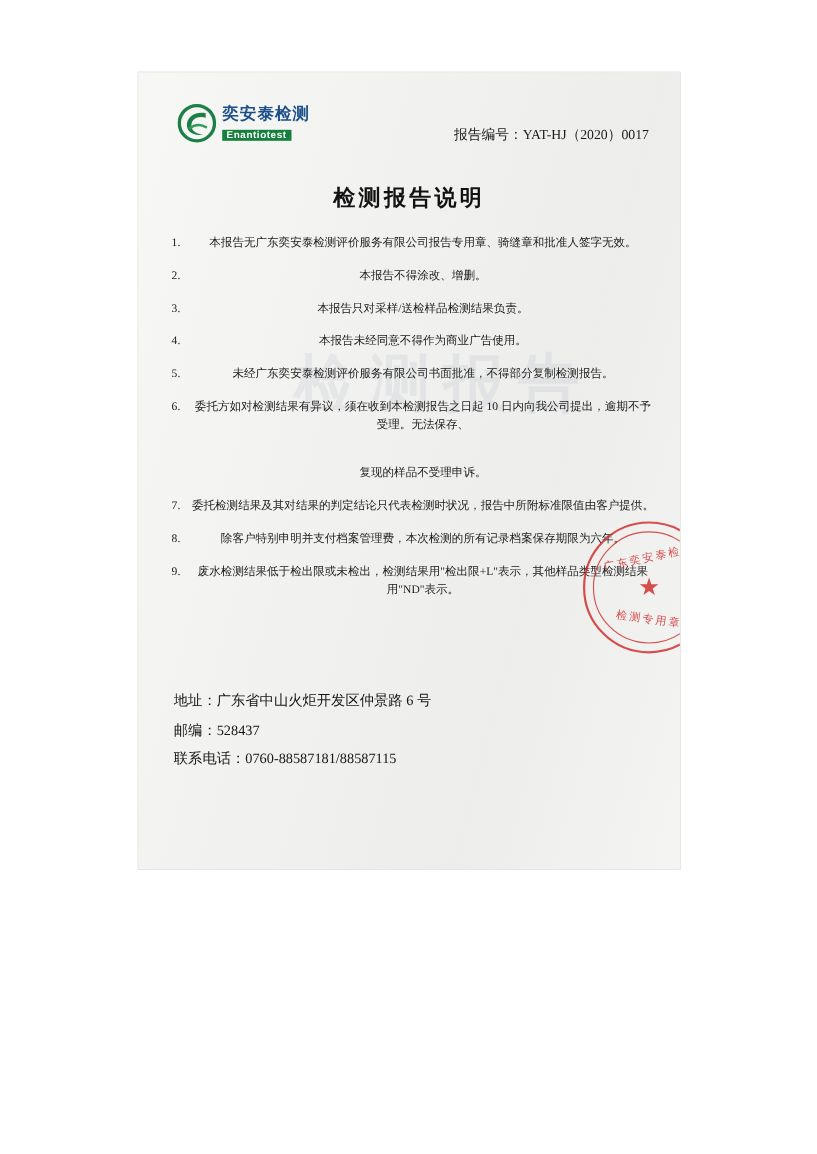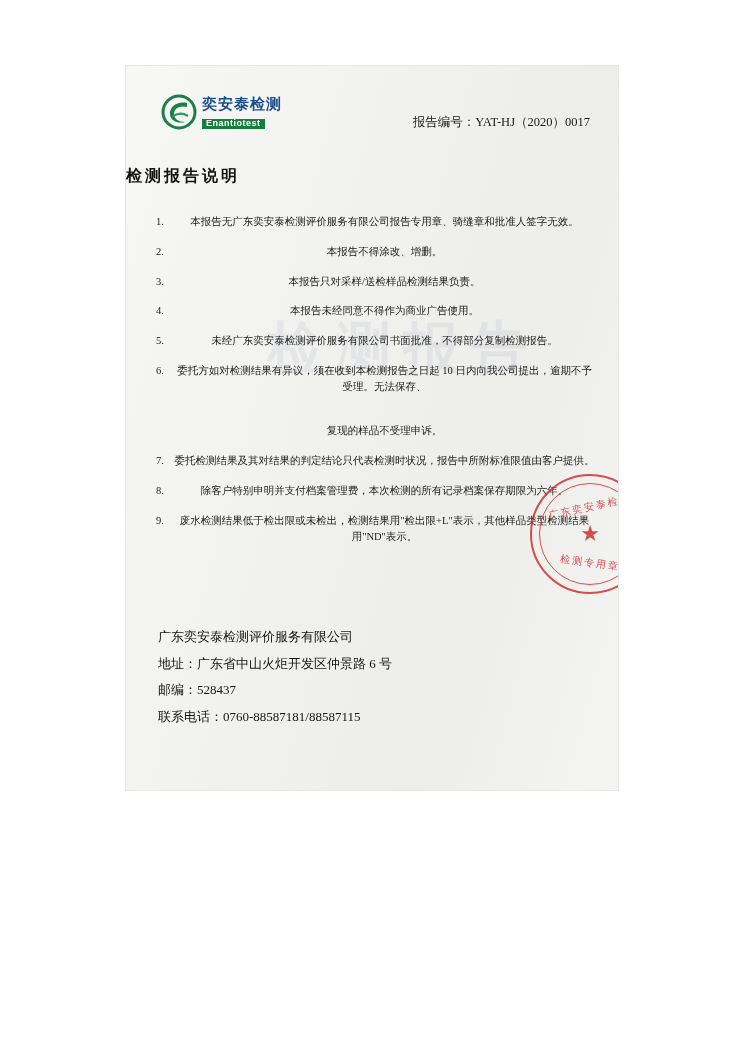--- a/index.html
+++ b/index.html
@@ -82,21 +82,22 @@
     font-size: 12.5px;
     color: #1a1a1a;
     white-space: nowrap;
   }
 
   #doc-title {
     position: absolute;
     left: 0;
     right: 0;
     top: 100px;
-    font-size: 16px;
+    text-align: center;
+    font-size: 20px;
     font-weight: bold;
     letter-spacing: 3px;
     color: #121212;
   }
 
   
   #watermark {
     position: absolute;
     left: 141px;
     top: 245px;
@@ -304,20 +305,19 @@
       <div id="stamp">
         <div class="ring"></div>
         <div class="ring2"></div>
         <div class="txt-top">广东奕安泰检测</div>
         <div class="star">★</div>
         <div class="txt-bot">检测专用章</div>
       </div>
     </div>
 
     <div id="company-block">
-      <div id="company-name">广东奕安泰检测评价服务有限公司</div>
       <div>地址：广东省中山火炬开发区仲景路 6 号</div>
       <div>邮编：528437</div>
       <div>联系电话：0760-88587181/88587115</div>
     </div>
 
   </div>
 </div>
 
 </body></html>

